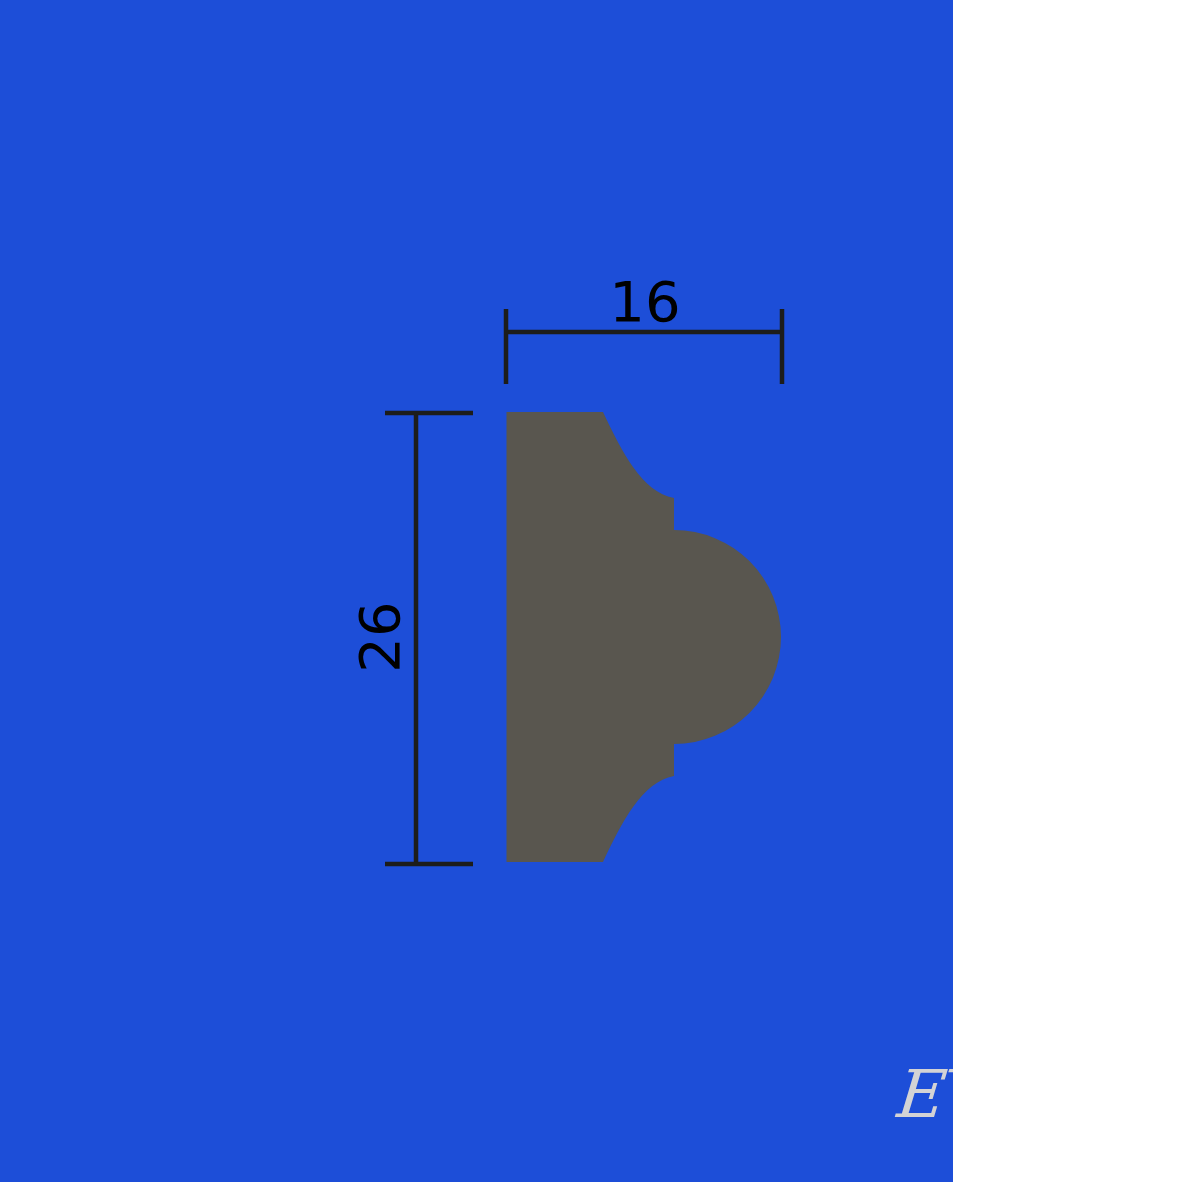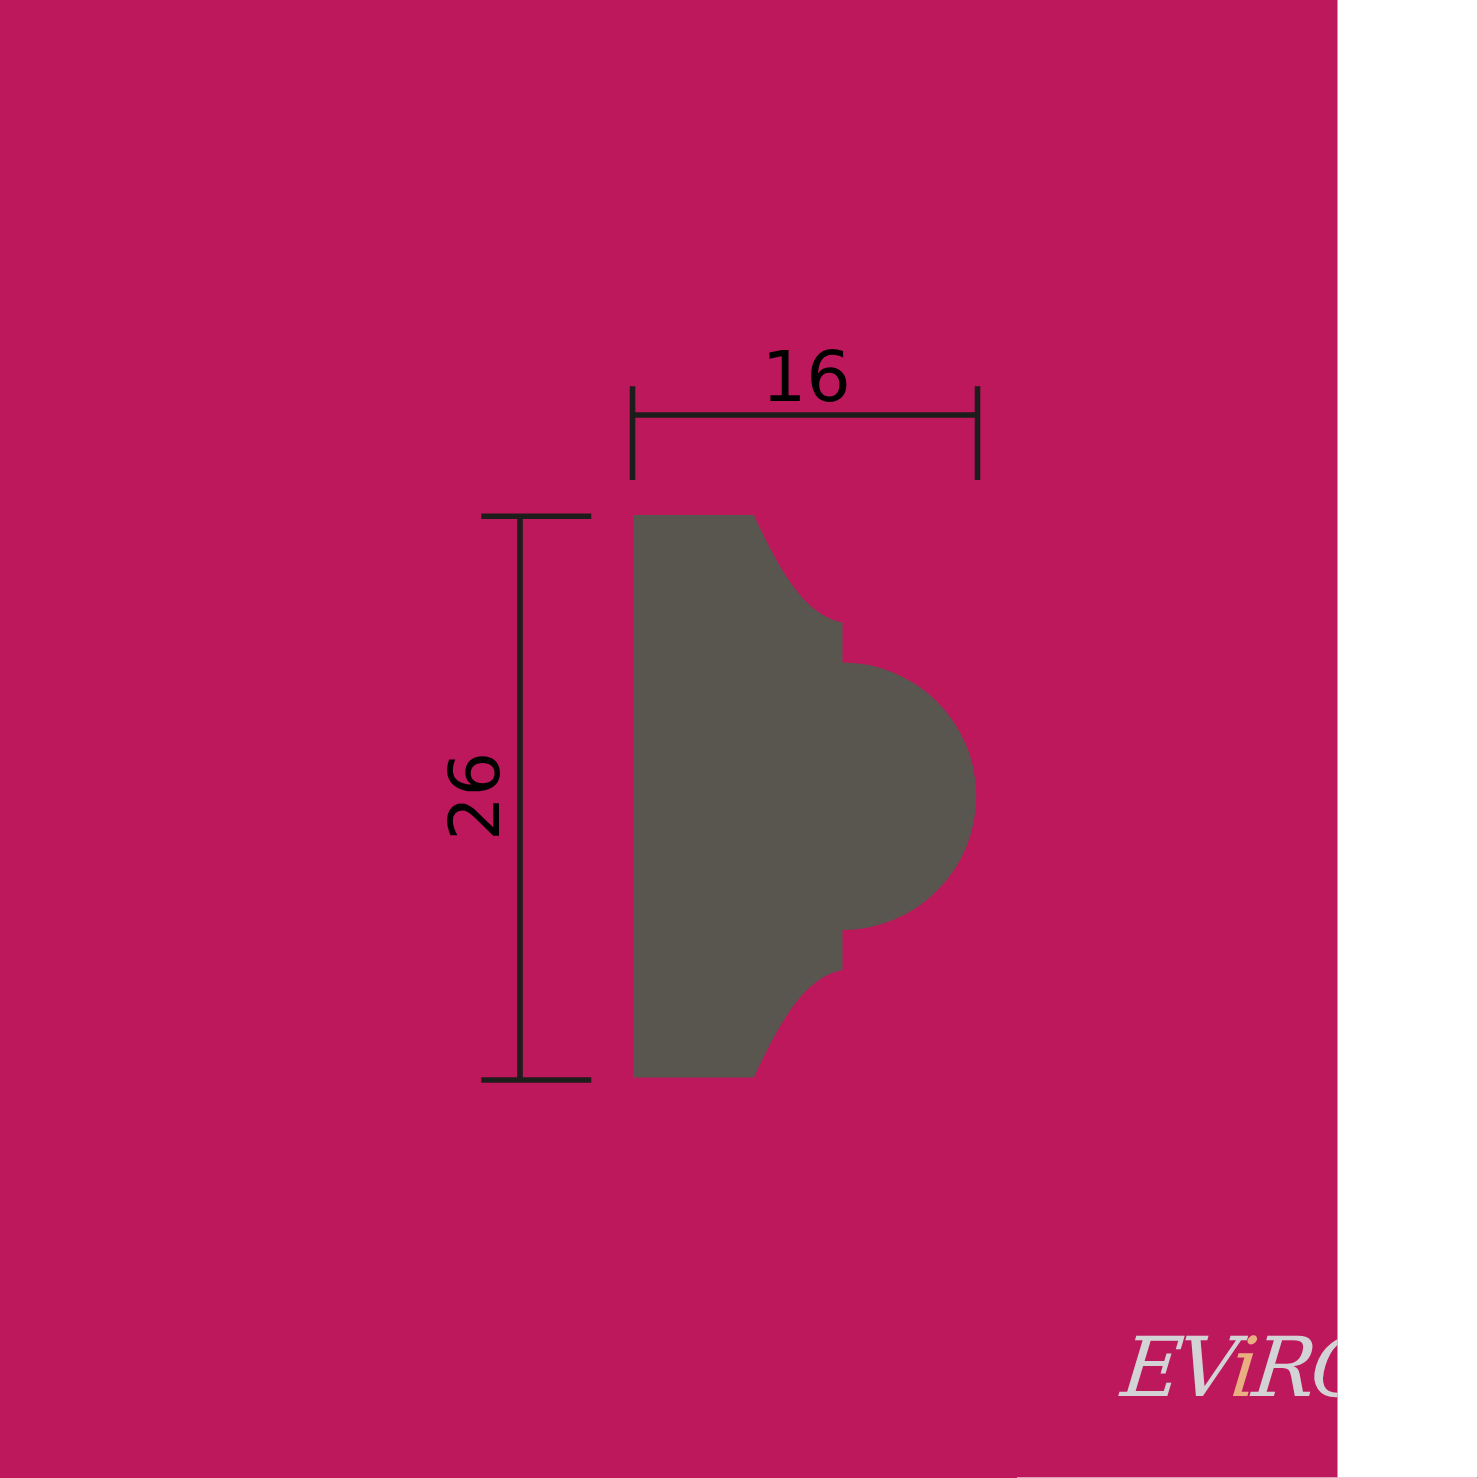--- a/index.html
+++ b/index.html
@@ -3,23 +3,23 @@
 <meta charset="utf-8">
 <style>
   html, body {
     margin: 0;
     padding: 0;
     background: #ffffff;
     font-family: "DejaVu Sans", sans-serif;
   }
   .canvas {
     position: relative;
-    width: 1070px;
+    width: 953px;
     height: 1182px;
-    background: #be185d;
+    background: #1d4ed8;
     overflow: hidden;
   }
   .drawing {
     position: absolute;
     left: 0;
     top: 0;
   }
   .dim-text {
     font-family: "DejaVu Sans", "Liberation Sans", sans-serif;
     font-size: 56px;

